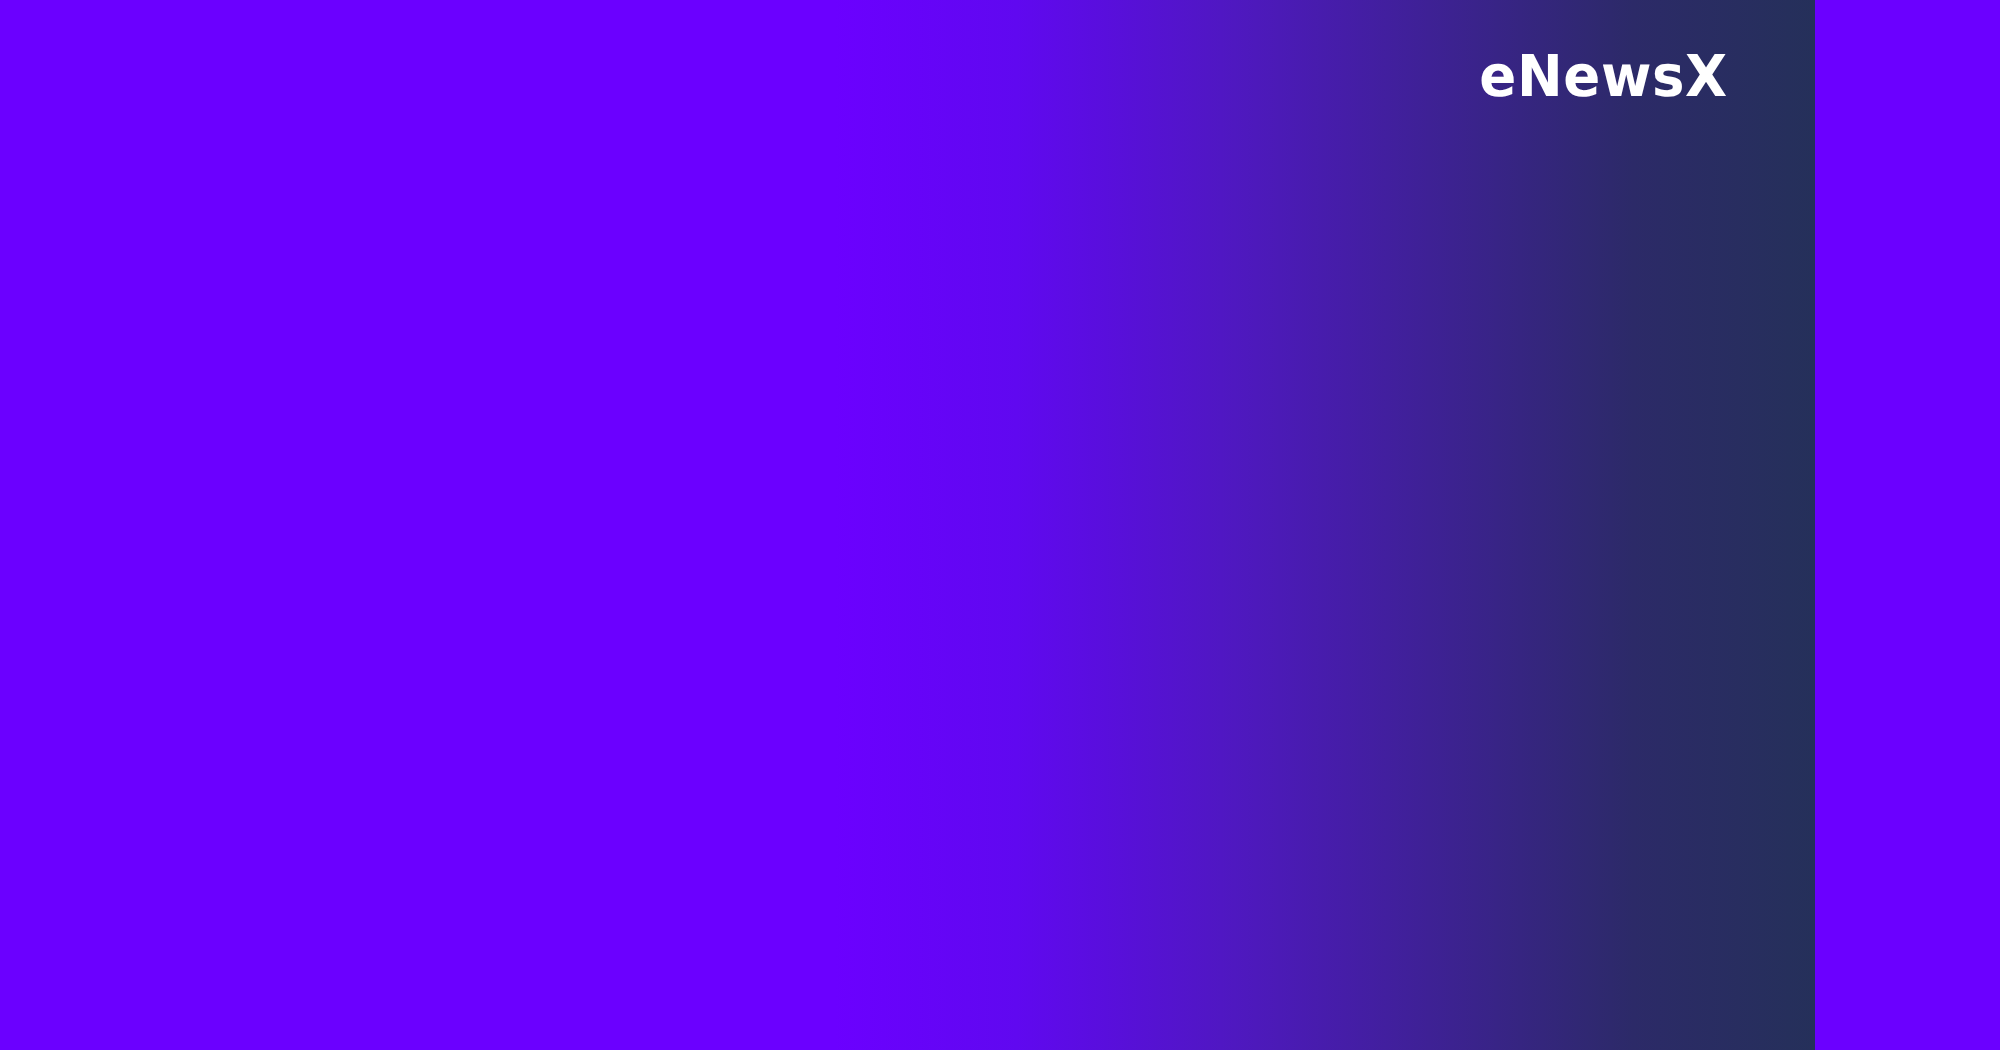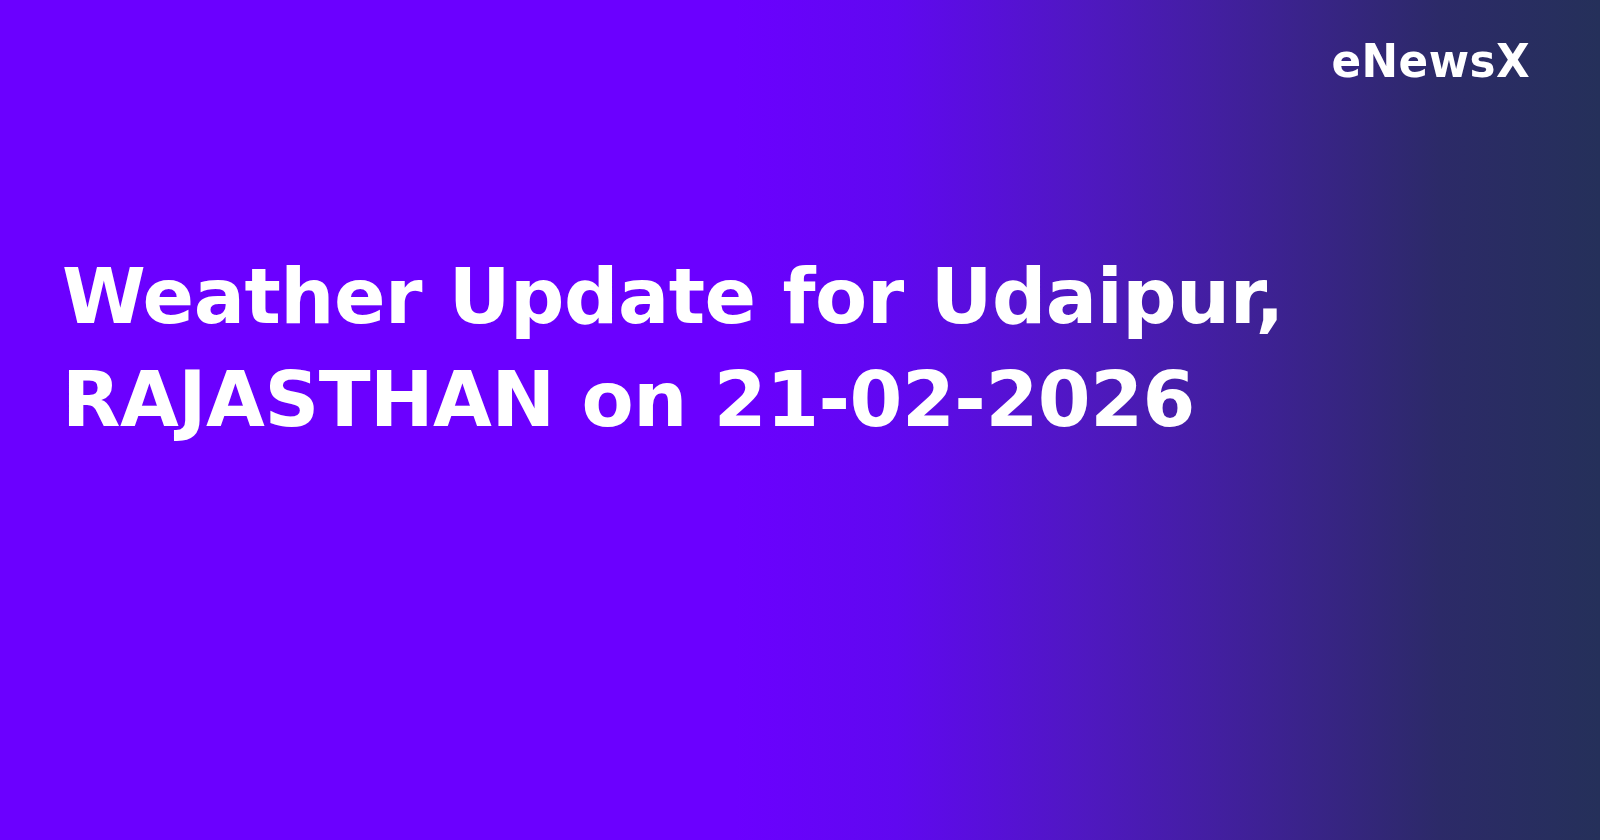--- a/index.html
+++ b/index.html
@@ -10,21 +10,21 @@
   body {
     width: 1600px;
     height: 840px;
     overflow: hidden;
     font-family: "DejaVu Sans", "Liberation Sans", sans-serif;
     background: #6B00FF;
   }
 
   #banner {
     position: relative;
-    width: 1600px;
+    width: 1452px;
     height: 840px;
     box-sizing: border-box;
     background: linear-gradient(
       90deg,
       #6B00FF 0%,
       #6B00FF 46%,
       #6008F0 56%,
       #4F18C0 68%,
       #3C2290 80%,
       #2C2A68 90%,
@@ -78,17 +78,14 @@
 </style>
 </head>
 <body>
 
 <div id="banner">
 
   <div id="brand">
     <span id="brand-text">eNewsX</span>
   </div>
 
-  <div id="headline-wrap">
-    <h1 id="headline">Weather Update for Udaipur, RAJASTHAN on 21-02-2026</h1>
-  </div>
 
 </div>
 
 </body></html>

